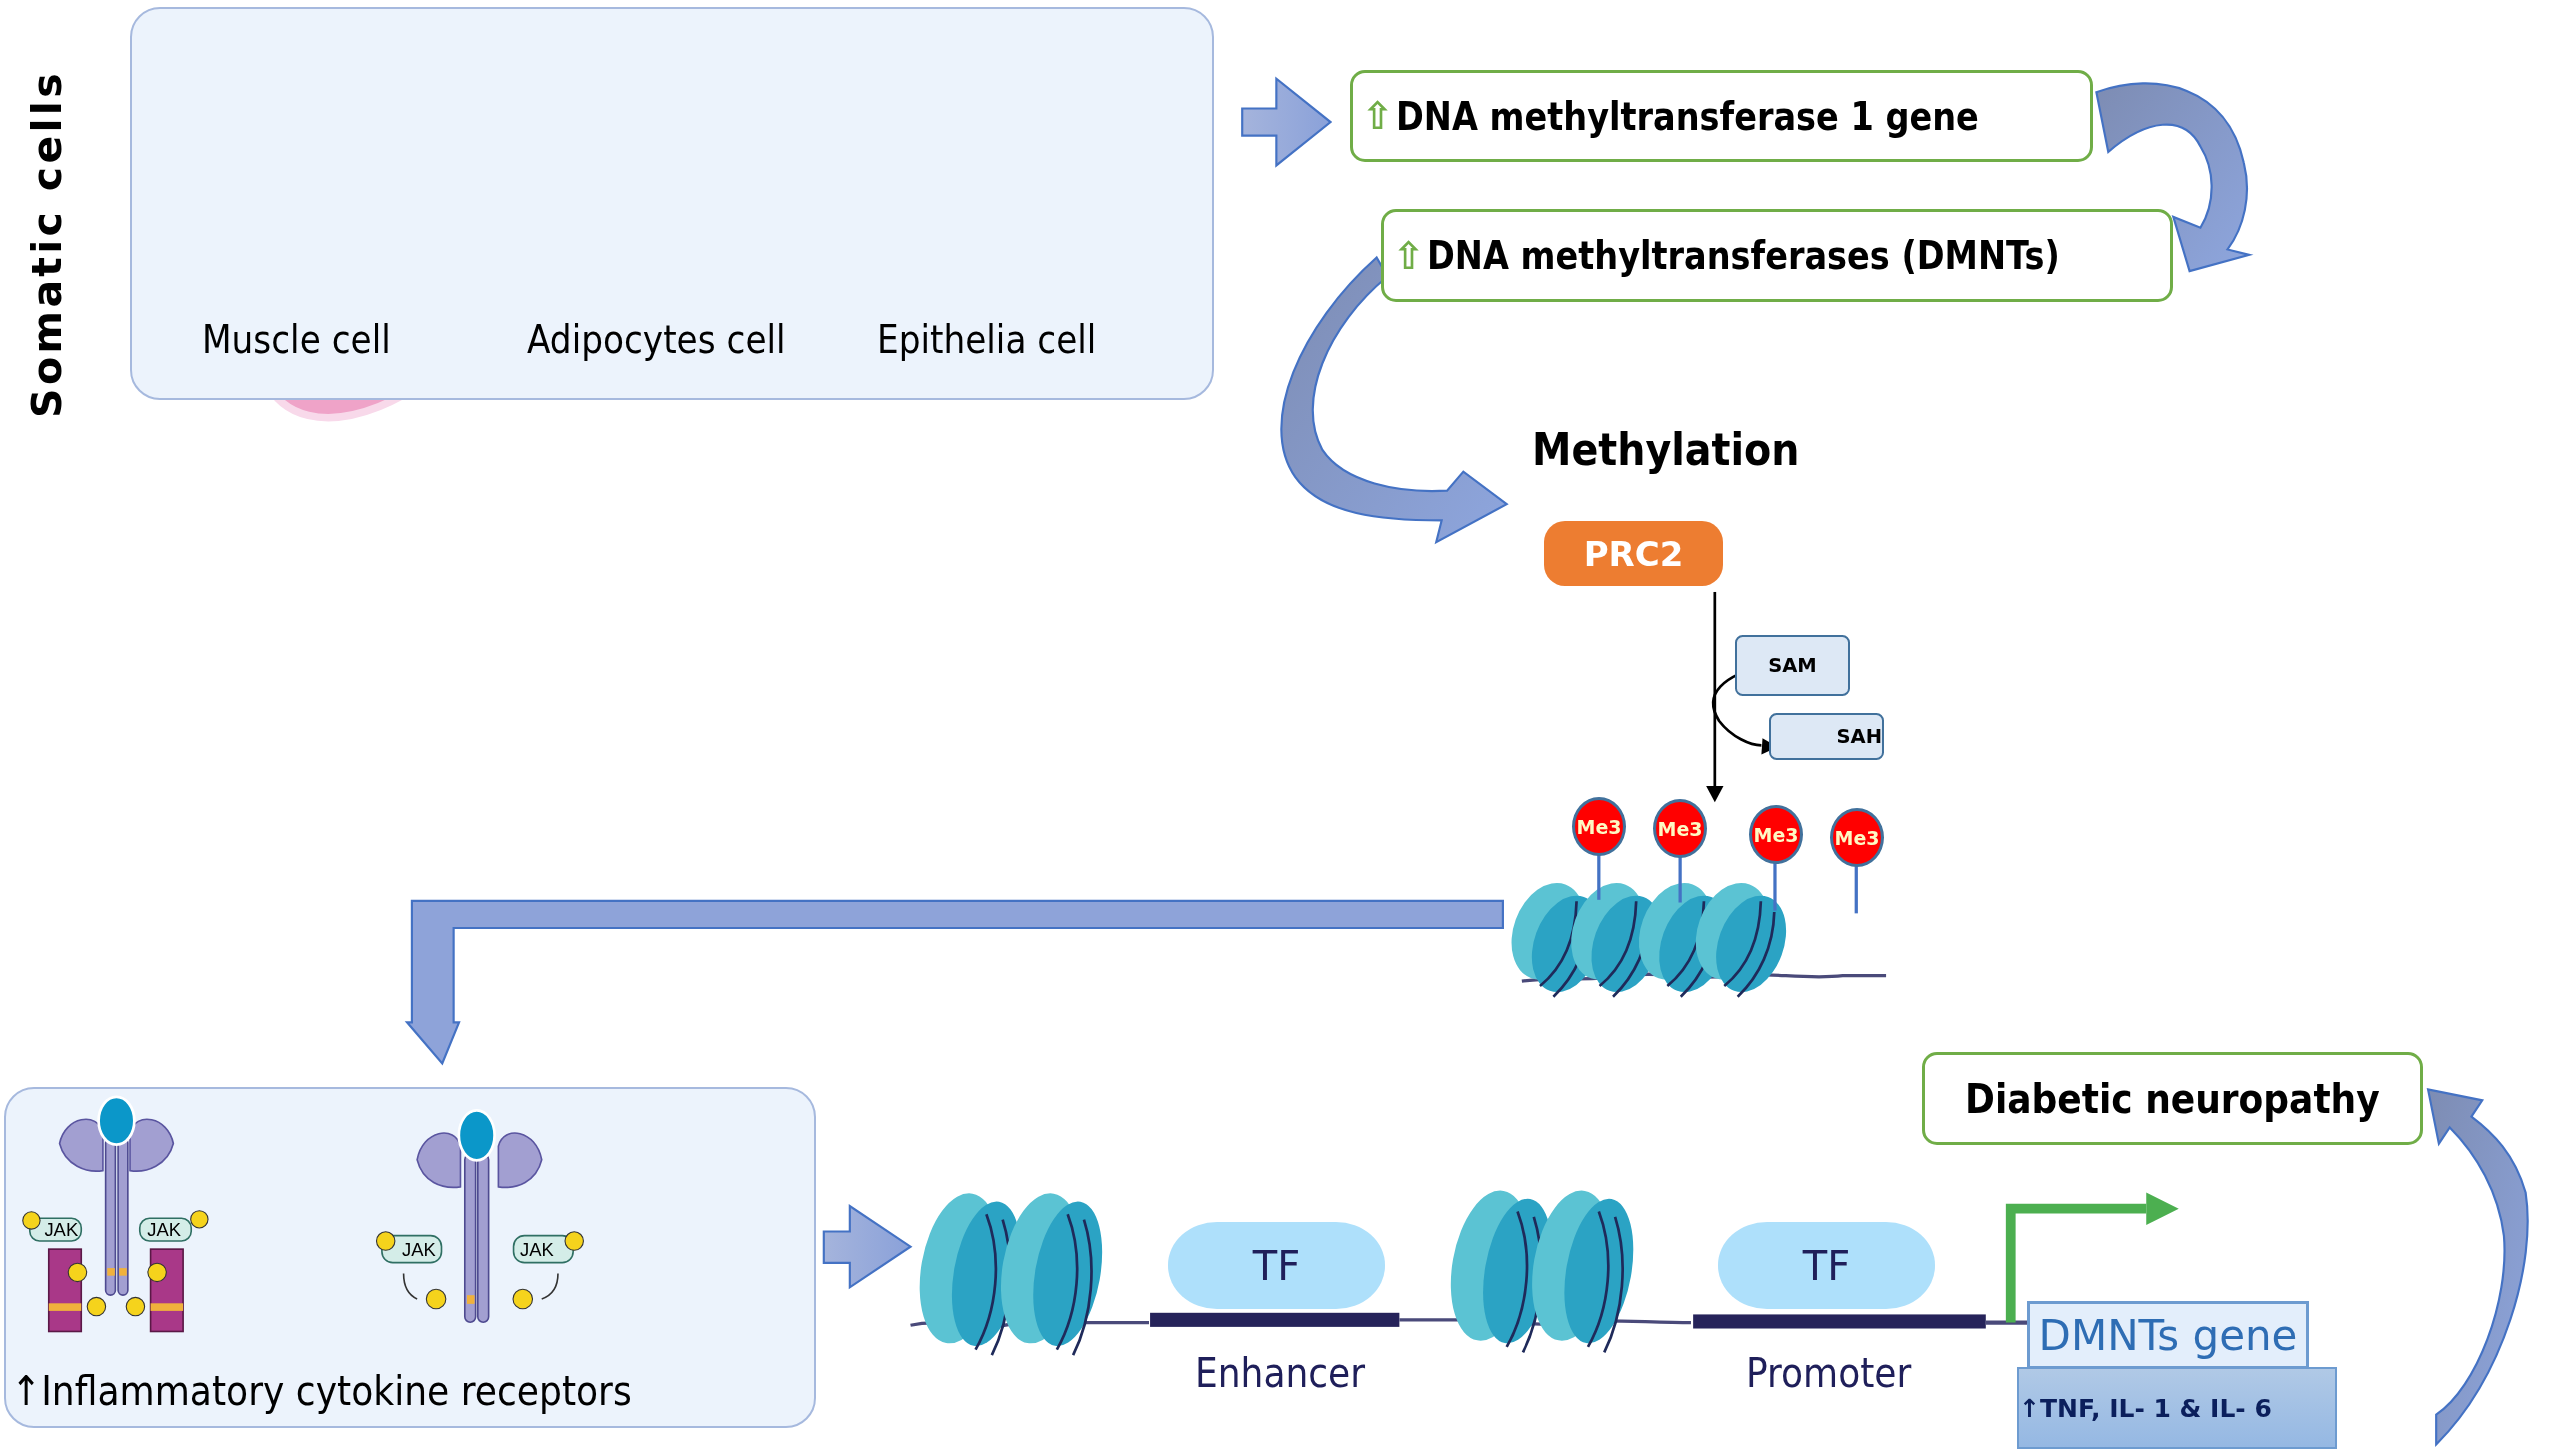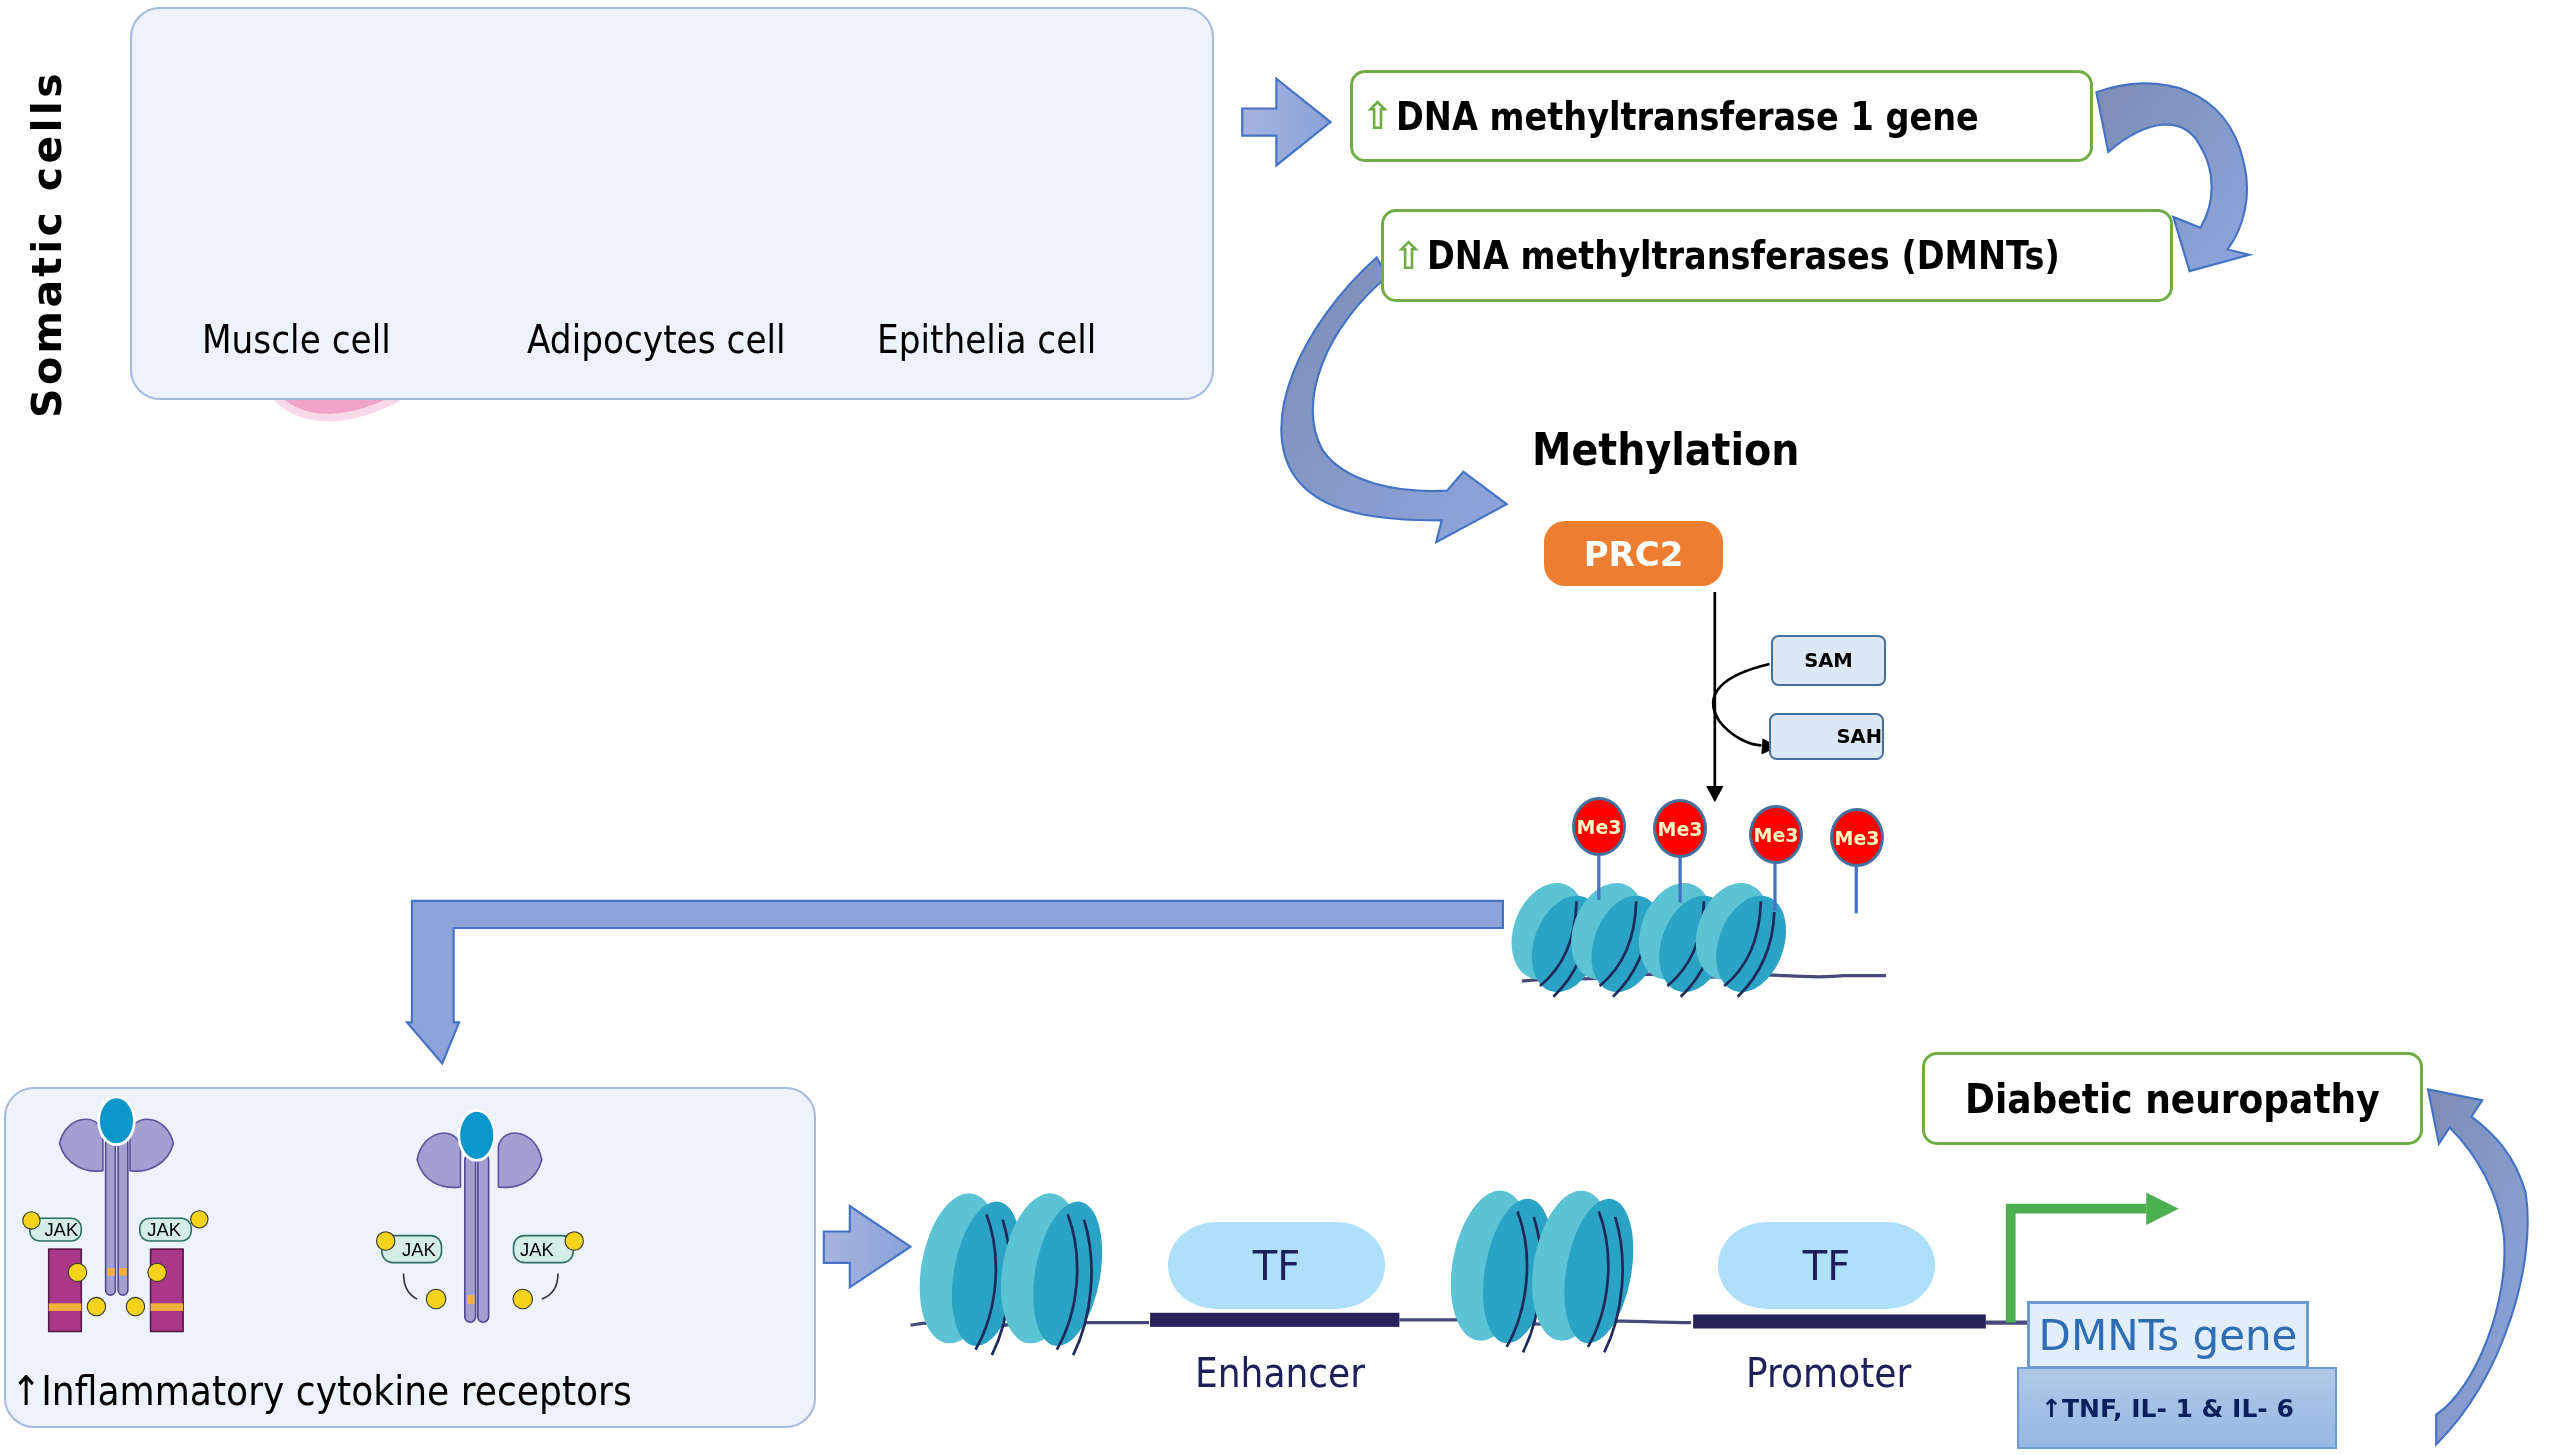--- a/index.html
+++ b/index.html
@@ -32,21 +32,21 @@
   .me3 { position: absolute; width: 54px; height: 59px; border-radius: 50%; background: #ff0000; border: 3.3px solid #41719c; box-sizing: border-box;
          display: flex; align-items: center; justify-content: center; color: #fef9c3; font-weight: bold; font-size: 19px; font-family: "DejaVu Sans", sans-serif; }
 
   .tf { position: absolute; background: #aee0fb; border-radius: 49px / 43px; display: flex; align-items: center; justify-content: center;
         color: #1f1f5a; font-size: 40px; font-family: "DejaVu Sans", sans-serif; }
   .dna-label { position: absolute; color: #1f1f5a; font-size: 40px; font-family: "DejaVu Sans", sans-serif; white-space: nowrap; transform: scaleX(0.9); transform-origin: left top; }
 
   .target-gene { position: absolute; background: #e3eefb; border: 3.3px solid #6d9bd0; box-sizing: border-box; color: #2e6db4; font-size: 42px;
                  display: flex; align-items: center; justify-content: center; font-family: "DejaVu Sans", sans-serif; }
   .cytokines { position: absolute; background: linear-gradient(#b0c9e6, #95b8e3); border: 2.7px solid #6d9bd0; box-sizing: border-box; color: #0b1f5c;
-               font-weight: bold; font-size: 25px; display: flex; align-items: center; padding-left: 22px; font-family: "DejaVu Sans", sans-serif; white-space: nowrap; }
+               font-weight: bold; font-size: 25px; display: flex; align-items: center; font-family: "DejaVu Sans", sans-serif; white-space: nowrap; }
 
   .dn-box { position: absolute; border: 3.3px solid #70ad47; border-radius: 15px; background: #fff; box-sizing: border-box; display: flex; align-items: center; justify-content: center;
             font-weight: bold; font-size: 40px; font-family: "DejaVu Sans", sans-serif; white-space: nowrap; }
   .dn-box span { transform: scaleX(0.9); display: inline-block; }
 
   .receptor-label { position: absolute; font-size: 41px; font-family: "DejaVu Sans", sans-serif; white-space: nowrap; transform: scaleX(0.88); transform-origin: left top; }
   .jak-text { font-family: "Liberation Sans", sans-serif; font-size: 34px; fill: #000; }
 </style>
 </head>
 <body>
@@ -217,21 +217,21 @@
   <div class="gbox" style="left:1381px; top:209px; width:792px; height:93px;">
     <span class="up">⇧</span>
     <span class="txt">DNA methyltransferases (DMNTs)</span>
   </div>
 
   <div class="heading" style="left:1532px; top:424px;">Methylation</div>
 
   <div class="prc2" style="left:1544px; top:521px; width:179px; height:65px;border-radius:21px;">
     <span>PRC2</span>
   </div>
-  <div class="sbox" style="left:1771px; top:635px; width:115px; height:51px;">
+  <div class="sbox" style="left:1735px; top:635px; width:115px; height:61px;">
     <span>SAM</span>
   </div>
   <div class="sbox" style="left:1769px; top:713px; width:115px; height:47px;justify-content:flex-end;">
     <span>SAH</span>
   </div>
 
   <div class="me3" style="left:1572px; top:797px;">Me3</div>
   <div class="me3" style="left:1653px; top:799px;">Me3</div>
   <div class="me3" style="left:1749px; top:805px;">Me3</div>
   <div class="me3" style="left:1830px; top:808px;">Me3</div>

